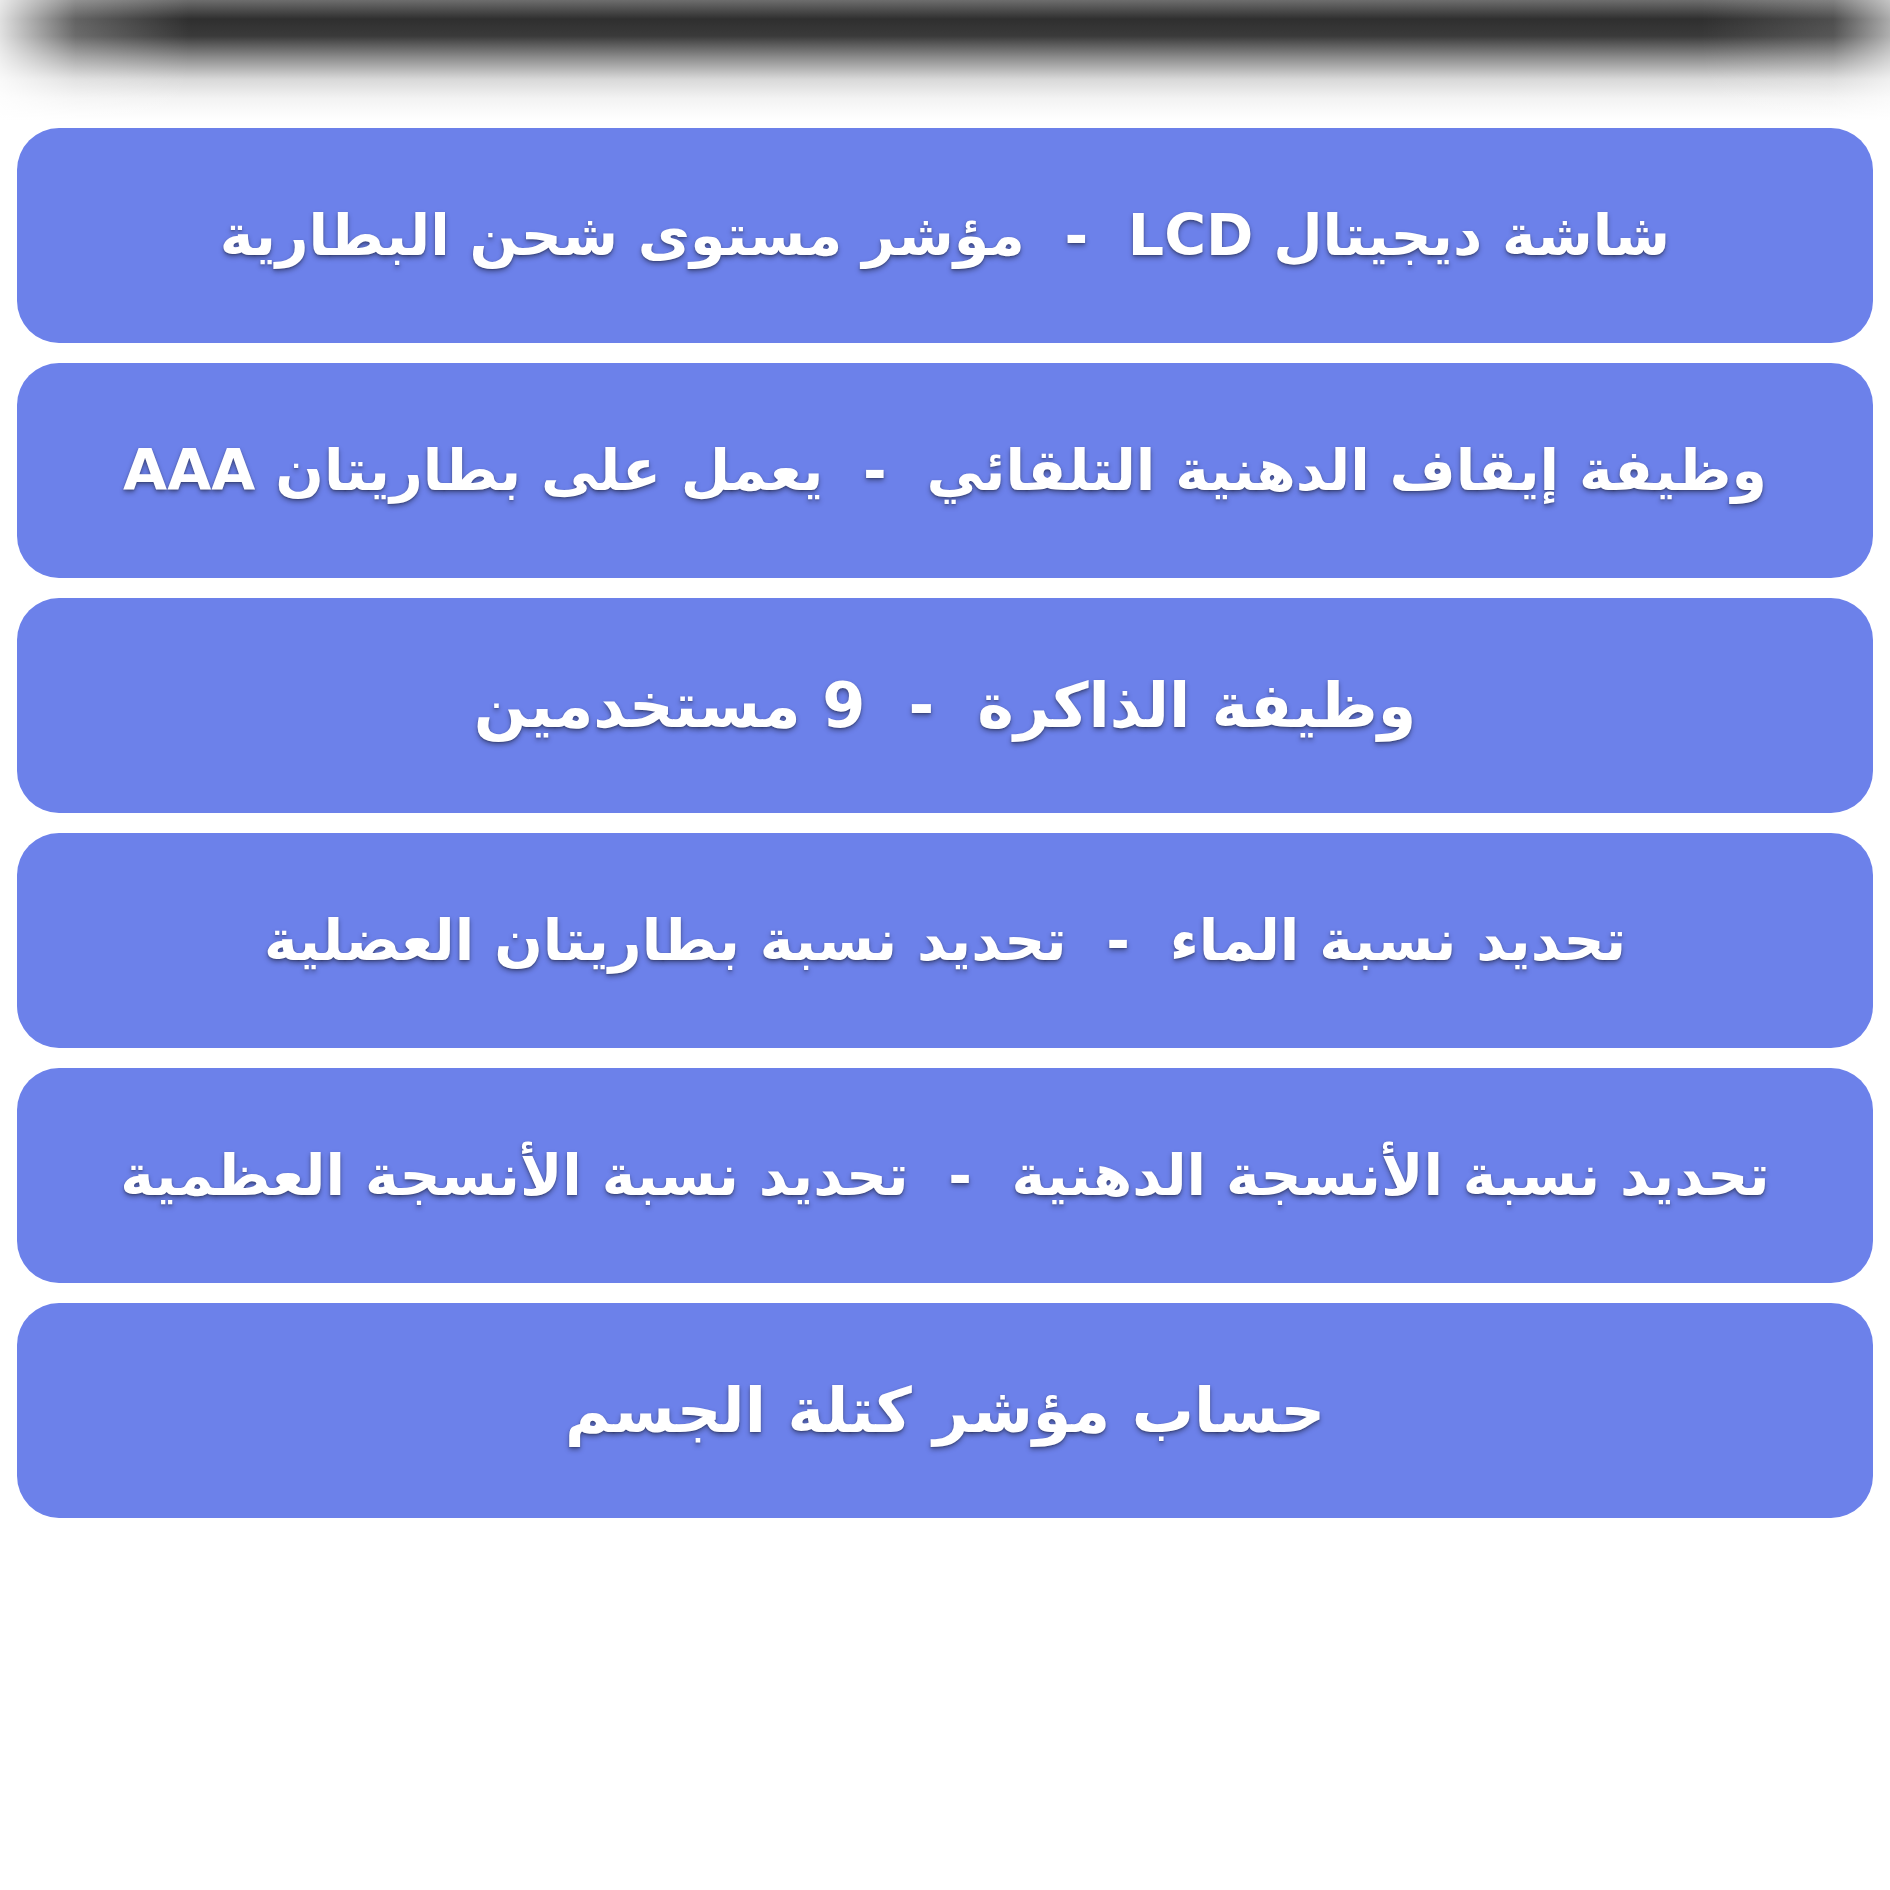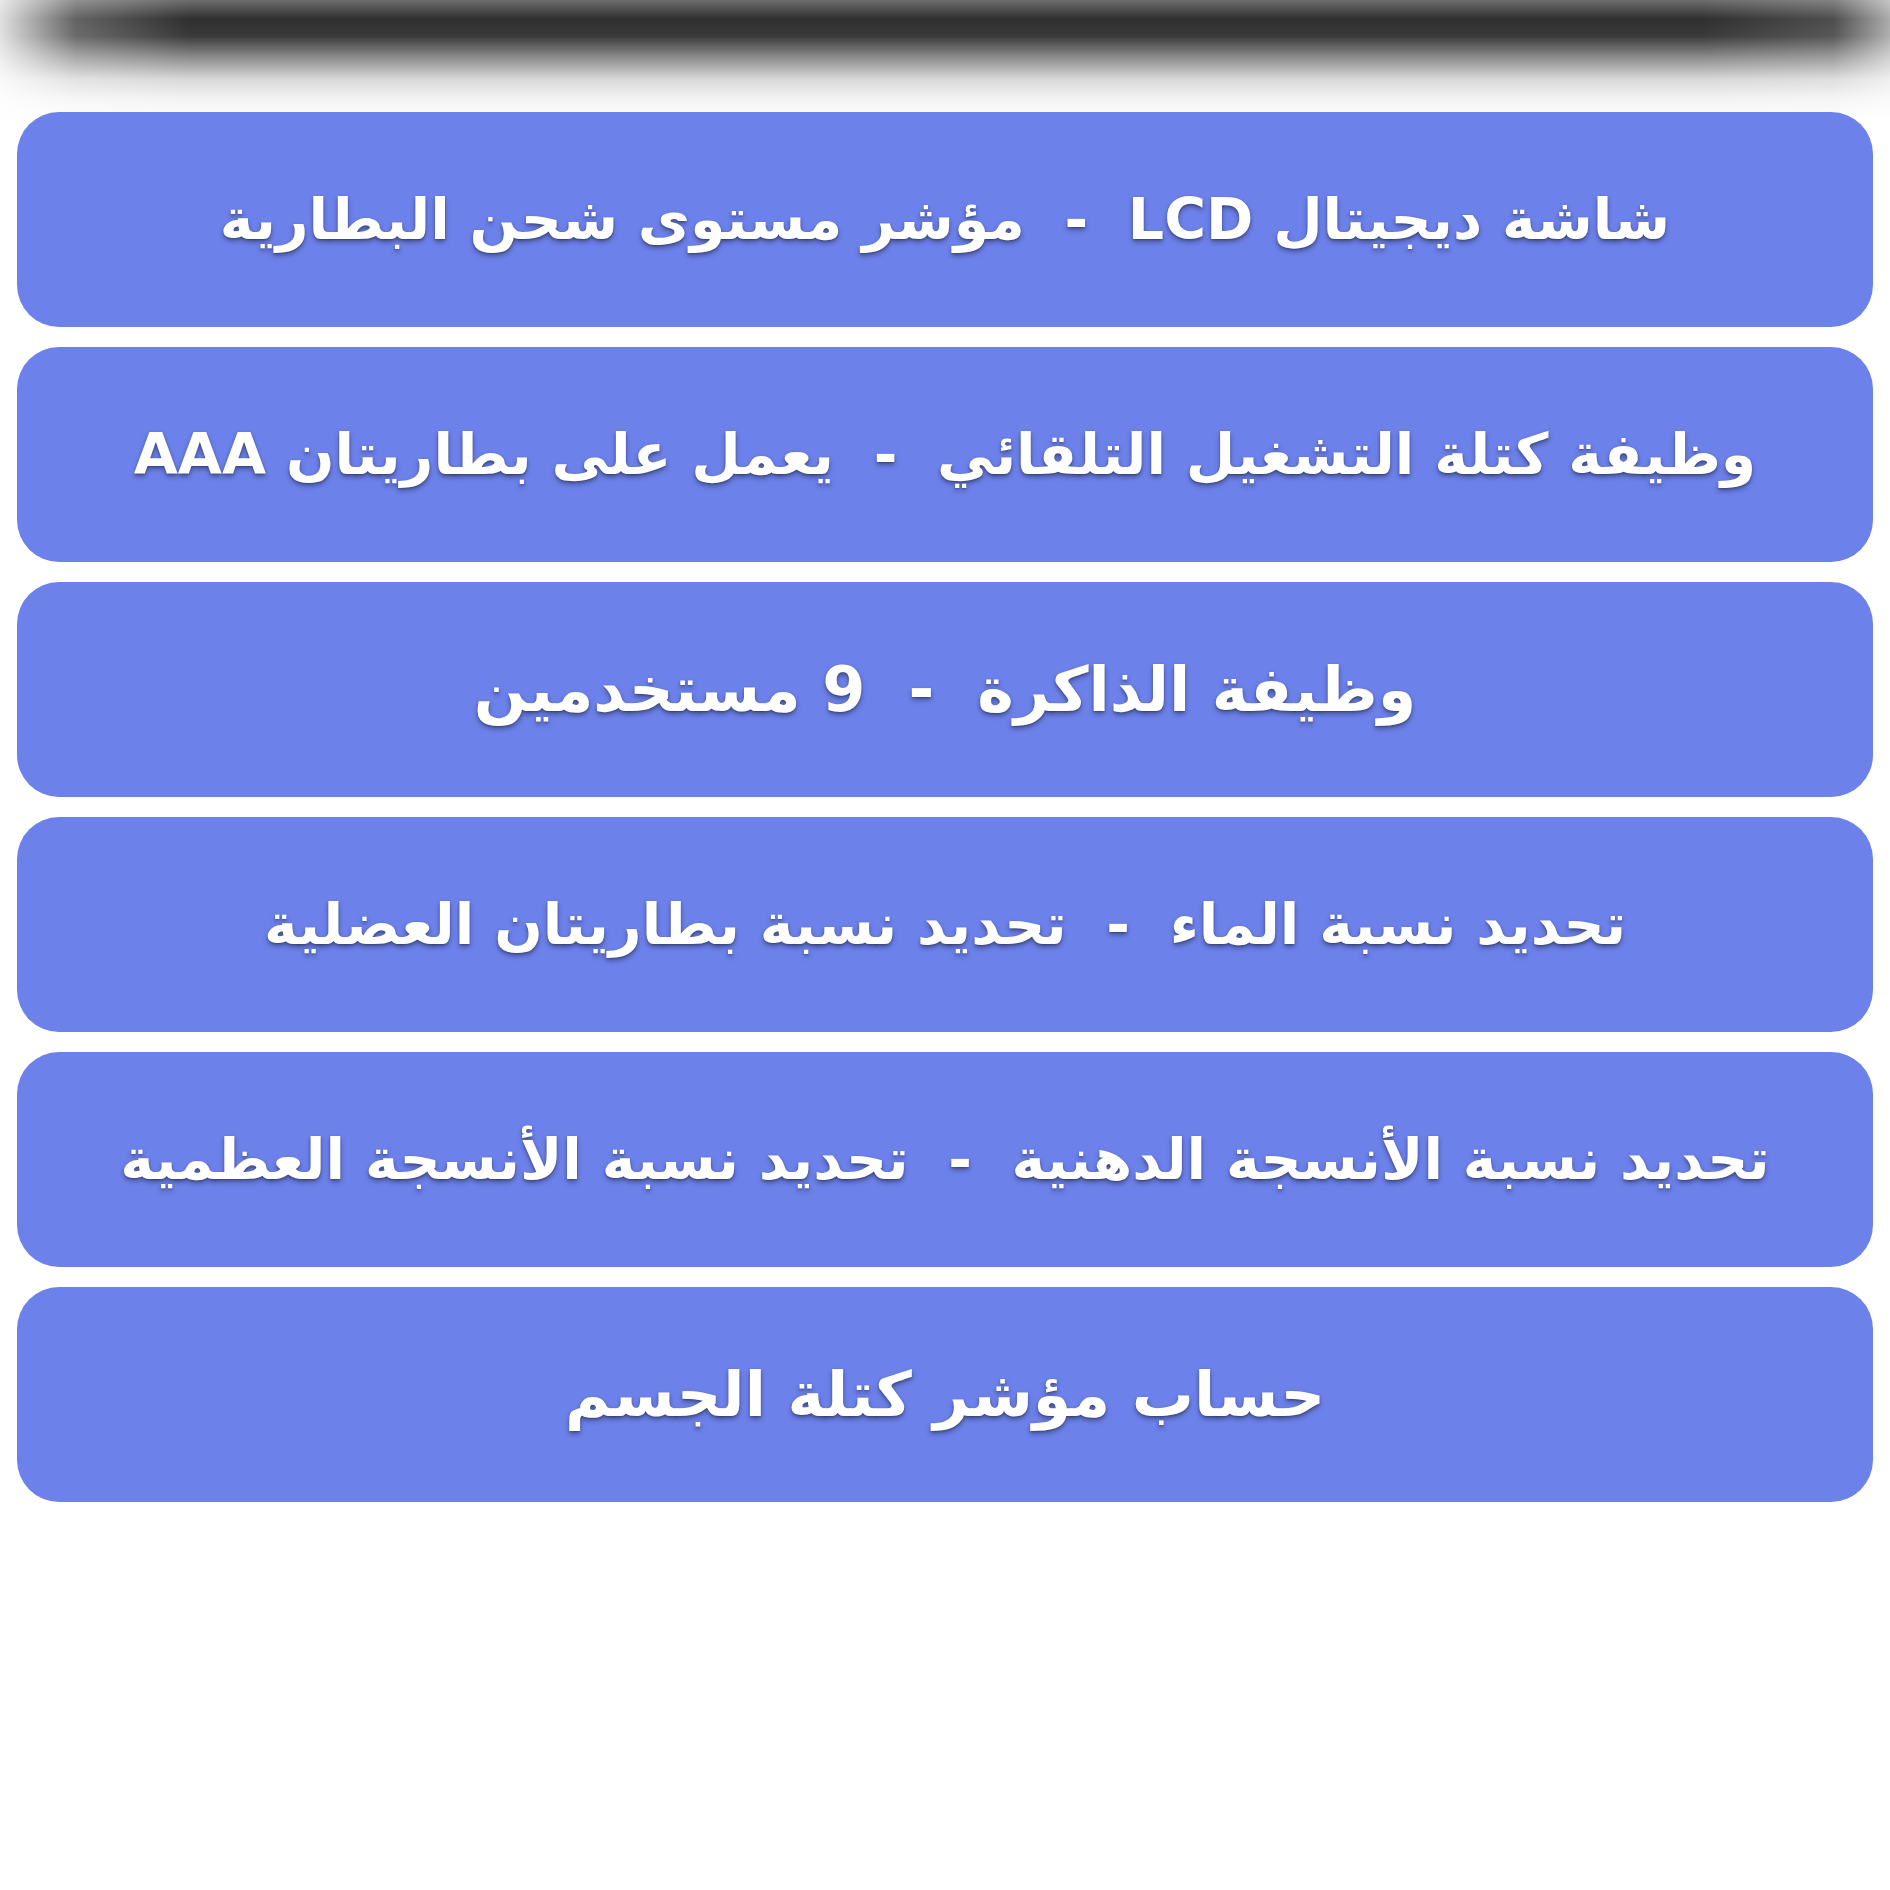--- a/index.html
+++ b/index.html
@@ -51,21 +51,21 @@
         rgba(255,255,255,0.85) 0%,
         rgba(255,255,255,0.25) 4%,
         rgba(255,255,255,0.0) 10%,
         rgba(255,255,255,0.0) 90%,
         rgba(255,255,255,0.15) 97%,
         rgba(255,255,255,0.6) 100%);
   }
 
   .list {
     position: absolute;
-    top: 112px;
+    top: 128px;
     left: 0;
     width: 1890px;
     display: flex;
     flex-direction: column;
     align-items: center;
     gap: 20px;
   }
 
   .feature-card {
     width: 1856px;
@@ -105,21 +105,21 @@
 
   <div class="top-band"></div>
 
   <div class="list">
 
     <div class="feature-card">
       <div class="feature-text">شاشة ديجيتال LCD  -  مؤشر مستوى شحن البطارية</div>
     </div>
 
     <div class="feature-card">
-      <div class="feature-text">وظيفة كتلة التشغيل التلقائي  -  يعمل على بطاريتان AAA</div>
+      <div class="feature-text">وظيفة إيقاف الدهنية التلقائي  -  يعمل على بطاريتان AAA</div>
     </div>
 
     <div class="feature-card tall">
       <div class="feature-text">وظيفة الذاكرة  -  9 مستخدمين</div>
     </div>
 
     <div class="feature-card">
       <div class="feature-text">تحديد نسبة الماء  -  تحديد نسبة بطاريتان العضلية</div>
     </div>
 

